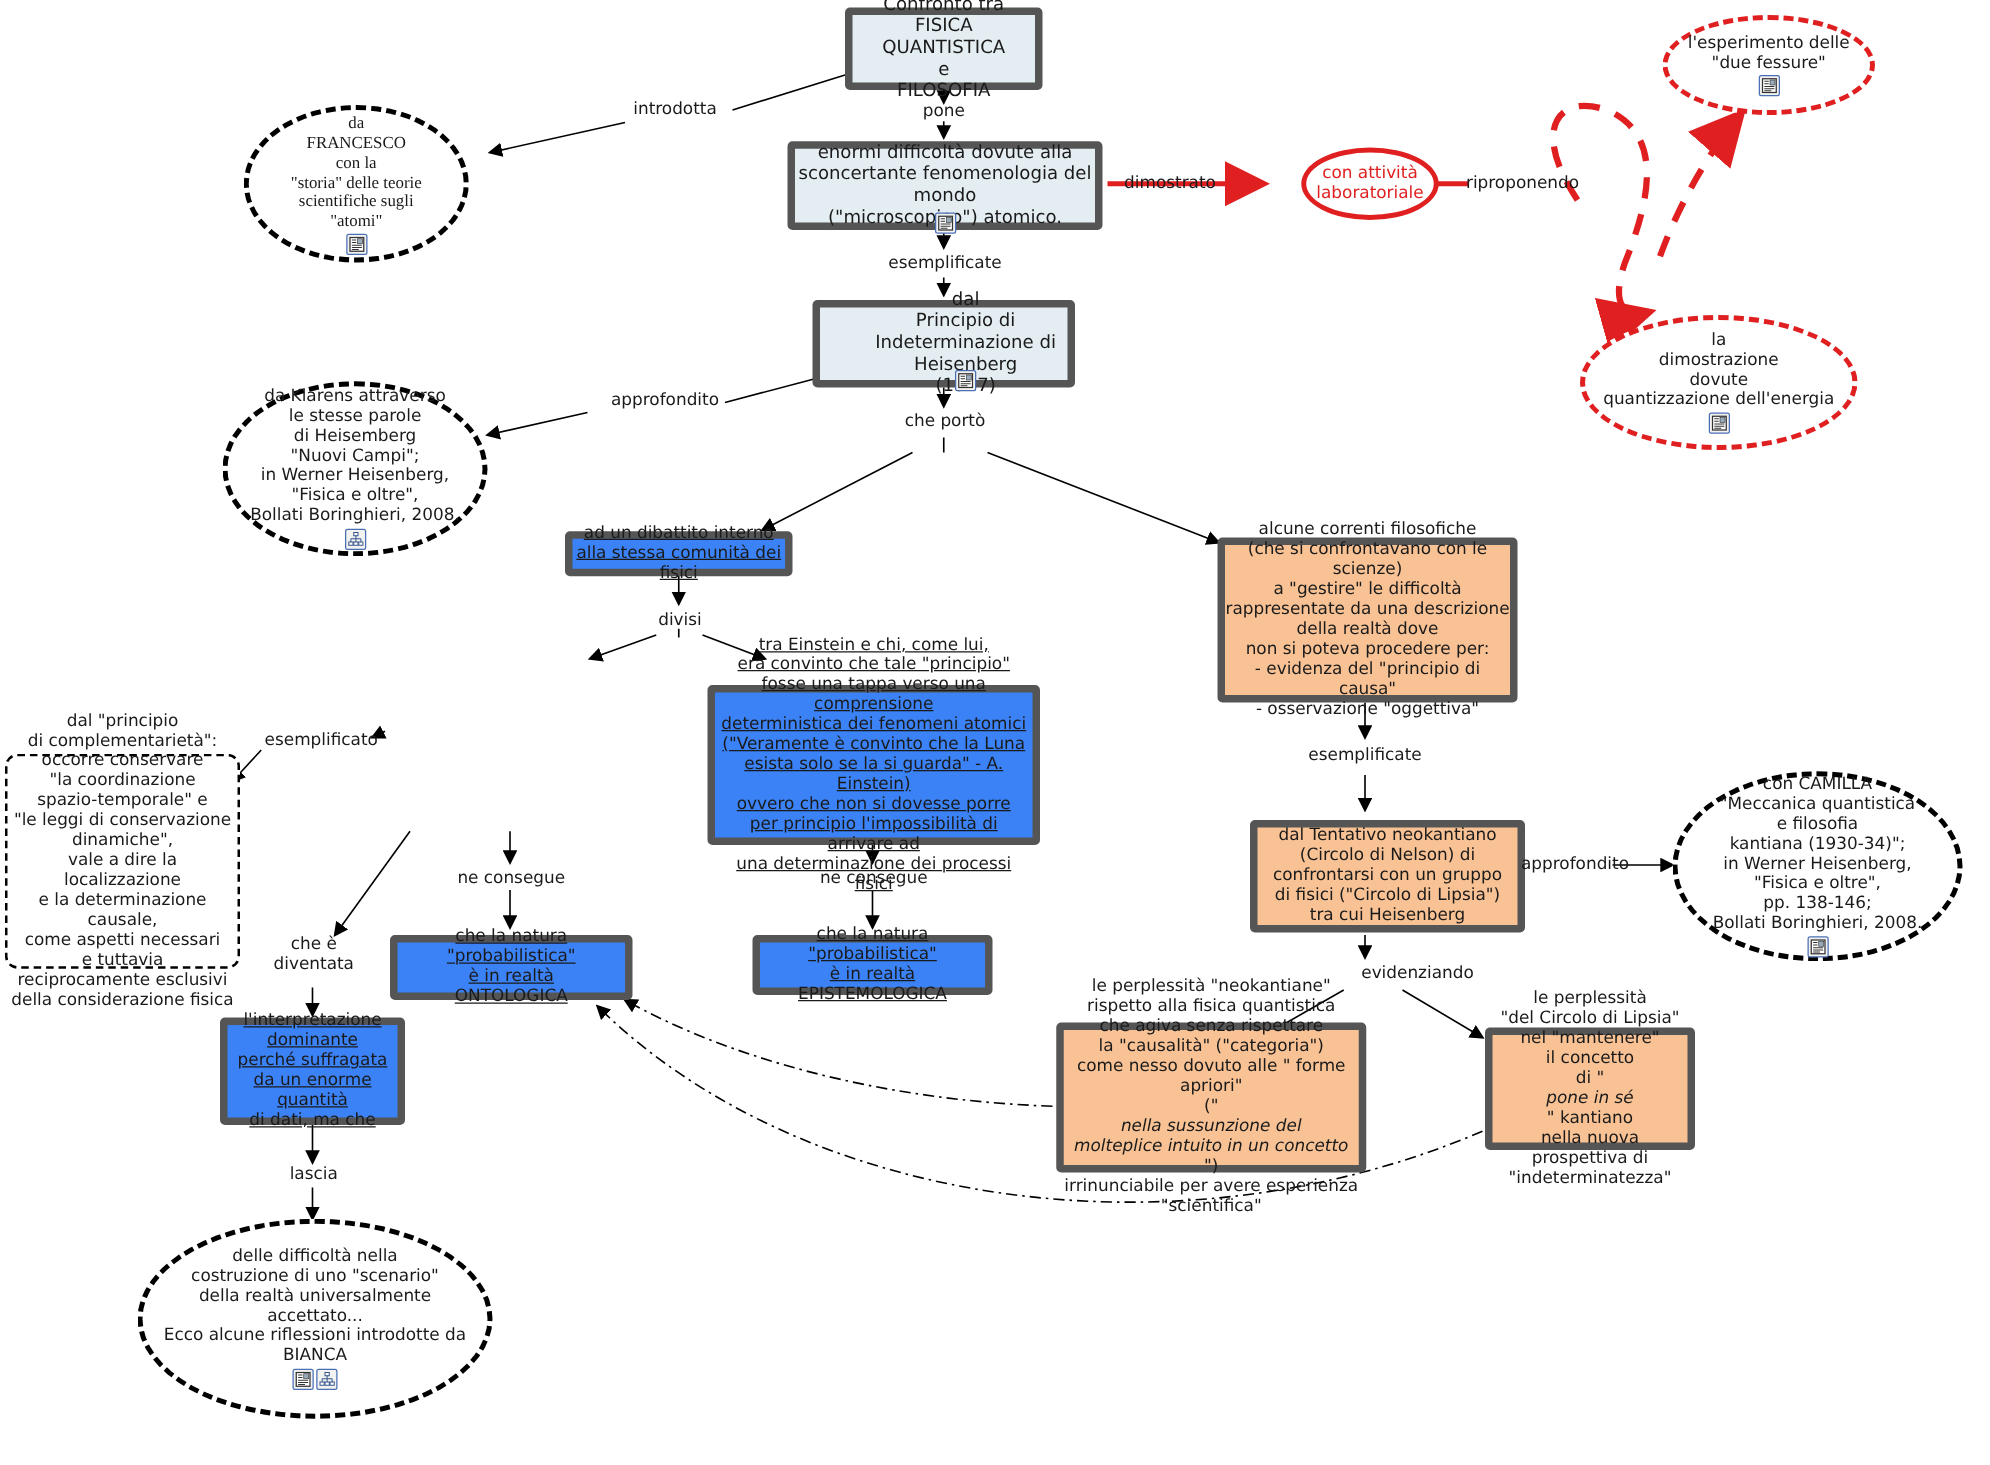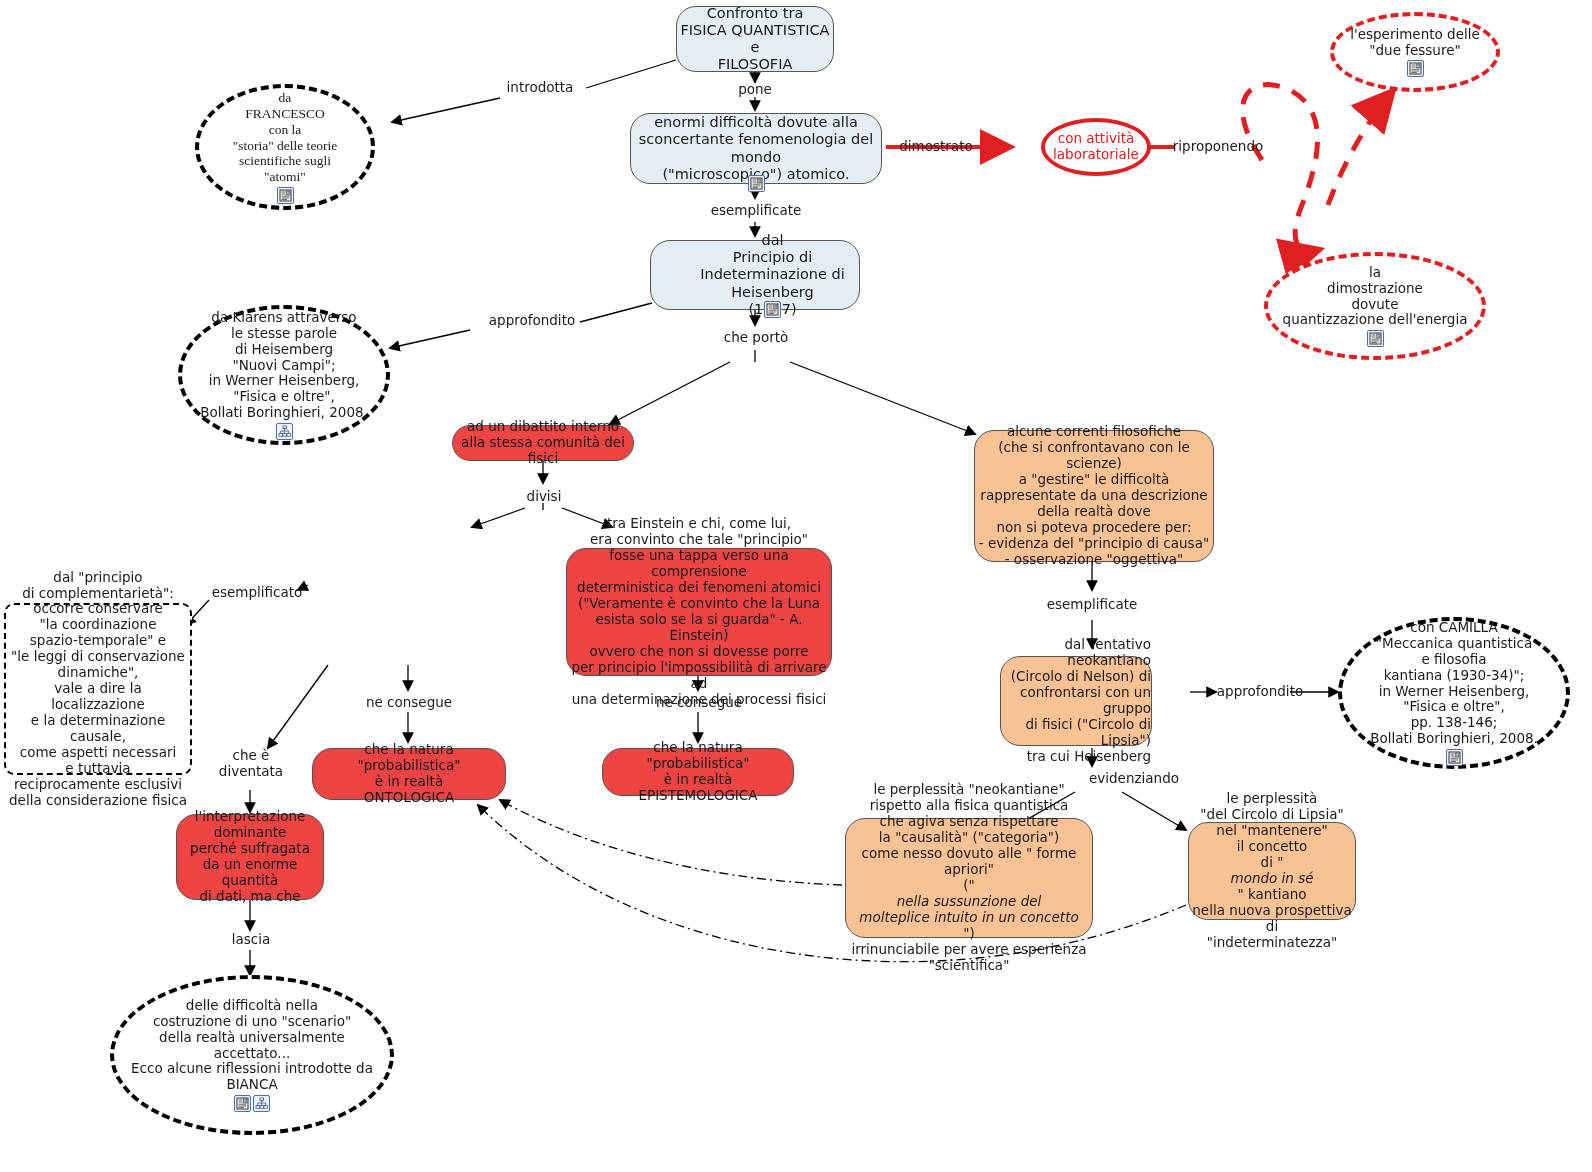--- a/index.html
+++ b/index.html
@@ -11,23 +11,23 @@
     overflow:hidden;
   }
   #canvas{position:relative;width:1592px;height:1172px;}
   svg#edges{position:absolute;left:0;top:0;width:1592px;height:1172px;pointer-events:none;}
 
   .node{position:absolute;box-sizing:border-box;display:flex;flex-direction:column;
         align-items:center;justify-content:center;text-align:center;line-height:1.18;}
   .node .txt{white-space:pre-line;}
 
   
-  .rbox{border:1px solid #1d4ed8;border-radius:20px;}
+  .rbox{border:6px solid #1d4ed8;border-radius:4px;}
   .blue{background:#e4edf2;border-color:#555;}
-  .yellow{background:#ef4444;border-color:#555;}
+  .yellow{background:#3b82f6;border-color:#555;text-decoration:underline;}
   .orange{background:#f8c295;border-color:#555;}
   .dashrect{background:#ffffff;border:2px dashed #000;border-radius:10px;}
 
   
   .ell{border-radius:50%;background:#ffffff;}
   .ell.black{border:4px dashed #000;}
   .ell.red{border:4px dashed #e02020;}
   .ell.redsolid{border:4px solid #e02020;color:#e02020;}
 
   .lbl{position:absolute;text-align:center;white-space:pre-line;line-height:1.15;}
@@ -368,21 +368,21 @@
     <span class="txt">alcune correnti filosofiche
 (che si confrontavano con le scienze)
 a  "gestire" le difficoltà
 rappresentate da una descrizione
 della realtà dove
 non si poteva procedere per:
 - evidenza del "principio di causa"
 -  osservazione "oggettiva"</span>
   </div>
 
-  <div class="node rbox orange f13" style="left:1000px;top:656px;width:152px;height:90px;text-align:right;">
+  <div class="node rbox orange f13" style="left:1000px;top:656px;width:220px;height:90px;">
     <span class="txt">dal Tentativo neokantiano
 (Circolo di Nelson) di
 confrontarsi con un gruppo
 di fisici ("Circolo di Lipsia")
 tra cui Heisenberg</span>
   </div>
 
   <div class="node ell black f13" style="left:1338px;top:617px;width:232px;height:152px;">
     <span class="txt">con CAMILLA
 "Meccanica quantistica
@@ -422,21 +422,21 @@
 irrinunciabile per avere esperienza
 "scientifica"</span>
   </div>
 
   <div class="node rbox orange f13" style="left:1188px;top:822px;width:168px;height:98px;">
     <span class="txt">le perplessità
 "del Circolo di Lipsia"
 nel "mantenere"
 il concetto
 di "</span>
-      <span class="txt it">mondo in sé</span>
+      <span class="txt it">pone in sé</span>
       <span class="txt">" kantiano
 nella nuova prospettiva di
 "indeterminatezza"</span>
   </div>
 
   <div class="lbl f13" style="left:495px;top:80px;width:90px;">introdotta</div>
   <div class="lbl f13" style="left:715px;top:82px;width:80px;">pone</div>
   <div class="lbl f13" style="left:890px;top:139px;width:92px;">dimostrato</div>
   <div class="lbl f13" style="left:1168px;top:139px;width:100px;">riproponendo</div>
   <div class="lbl f13" style="left:700px;top:203px;width:112px;">esemplificate</div>

